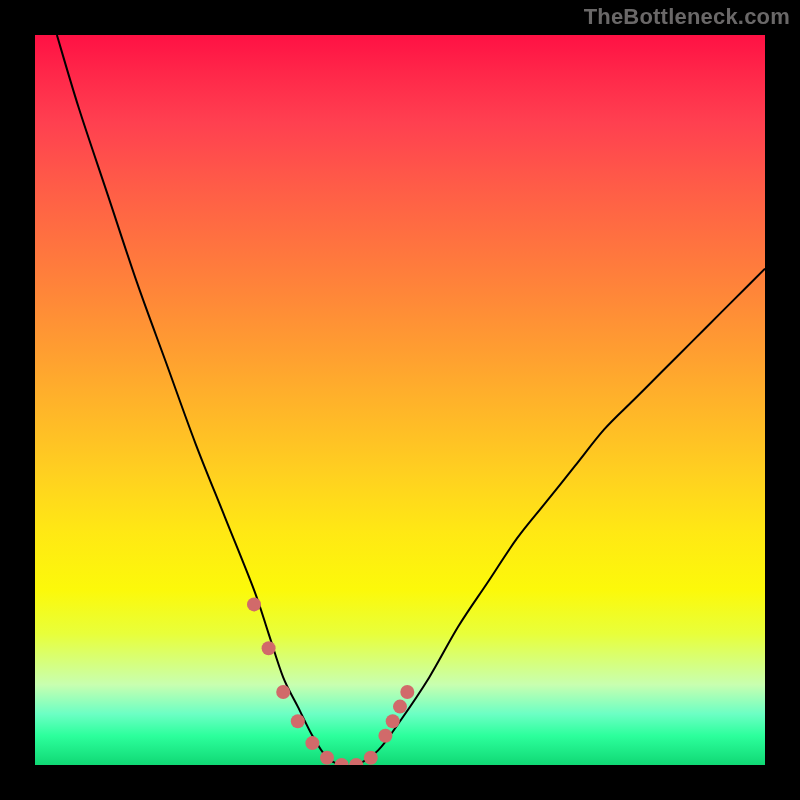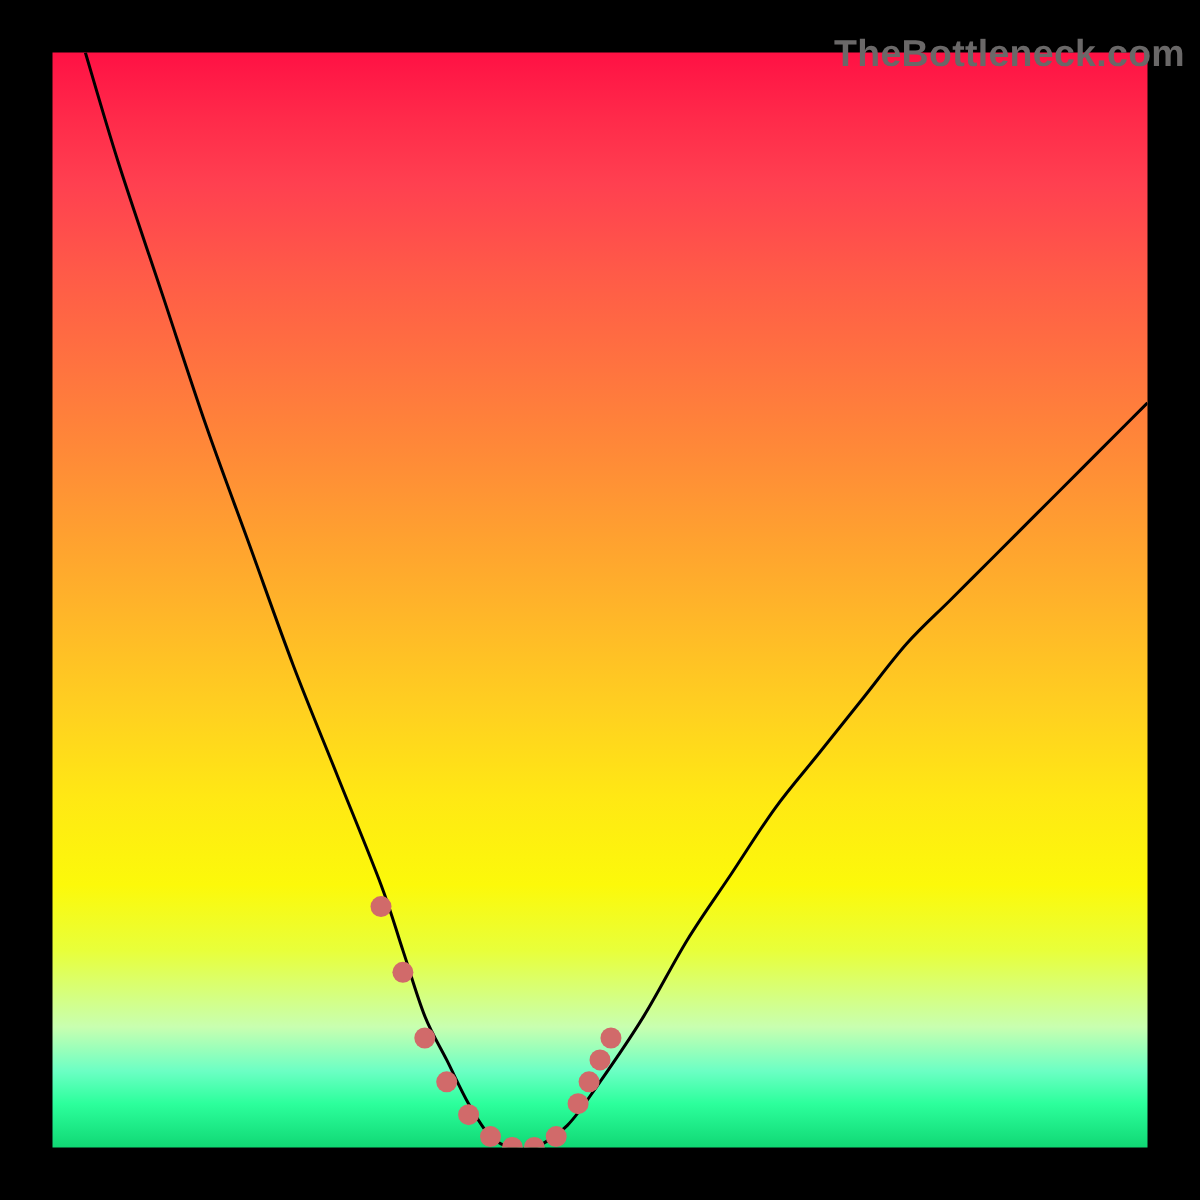--- a/index.html
+++ b/index.html
@@ -52,24 +52,24 @@
   }
   .curve-layer {
     position: absolute;
     left: 0;
     top: 0;
     width: 100%;
     height: 100%;
   }
   .watermark {
     position: absolute;
-    top: 22px;
+    top: 4px;
     right: 10px;
     color: #6a6868;
-    font-size: 25px;
+    font-size: 22px;
     font-weight: bold;
     letter-spacing: 0.2px;
   }
 </style>
 </head>
 <body>
 
 <div class="frame">
   <div class="plot-area">
     <div class="gradient-bg"></div>

